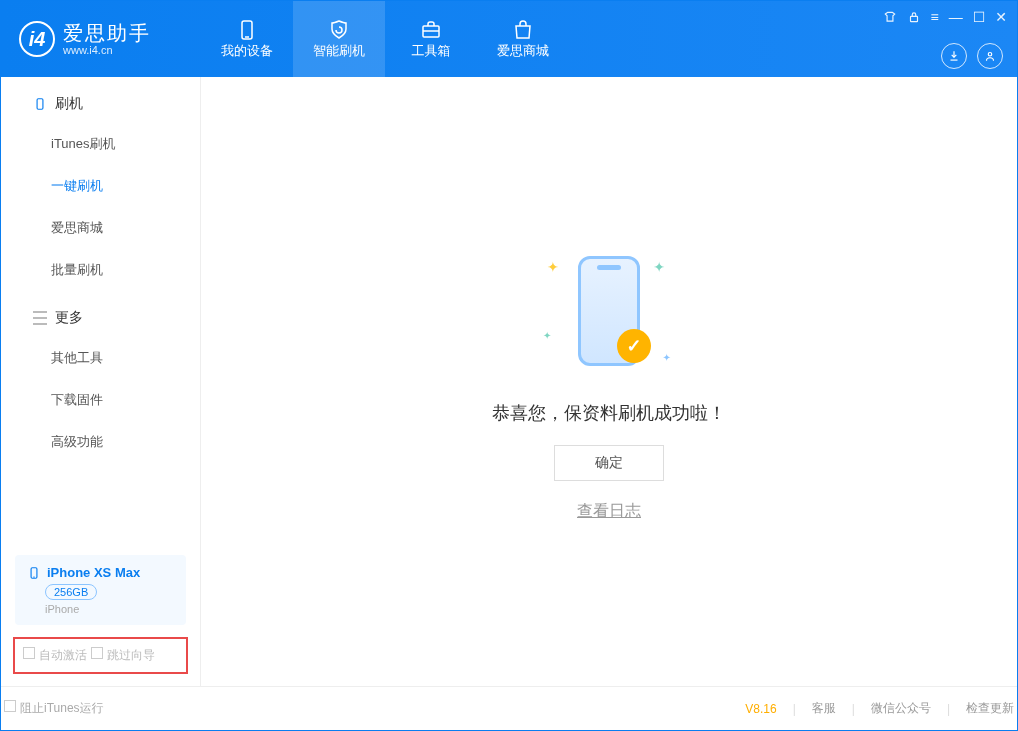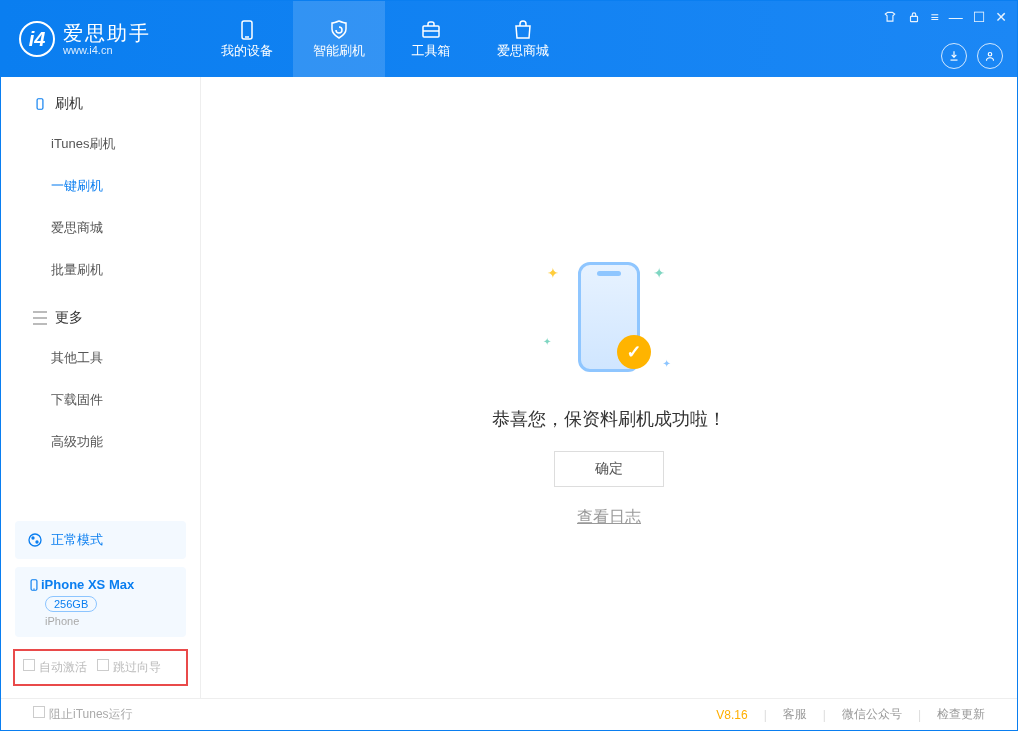--- a/index.html
+++ b/index.html
@@ -20,39 +20,39 @@
 .head-right { position: absolute; right: 14px; bottom: 8px; display: flex; gap: 10px; }
 .head-circle { width: 26px; height: 26px; border: 1.5px solid rgba(255,255,255,.8); border-radius: 50%; display: flex; align-items: center; justify-content: center; cursor: pointer; }
 .body { flex: 1; display: flex; overflow: hidden; }
 .sidebar { width: 200px; border-right: 1px solid #eee; display: flex; flex-direction: column; }
 .side-group-title { display: flex; align-items: center; padding: 18px 32px 10px; font-size: 14px; color: #333; gap: 8px; font-weight: 500; }
 .side-item { padding: 12px 20px 12px 50px; font-size: 13px; color: #555; cursor: pointer; }
 .side-item.active { color: #0a7ef0; }
 .side-status { margin-top: auto; }
 .status-card { background: #f3f9ff; margin: 8px 14px; padding: 10px 12px; border-radius: 4px; font-size: 13px; color: #0a7ef0; display: flex; align-items: center; gap: 8px; }
 .device-card { background: #f3f9ff; margin: 4px 14px 12px; padding: 10px 12px; border-radius: 4px; }
-.device-name { font-size: 13px; font-weight: 600; color: #0a7ef0; display: flex; align-items: flex-end; }
+.device-name { font-size: 13px; font-weight: 600; color: #0a7ef0; display: flex; align-items: flex-end; gap: 6px; }
 .device-badge { display: inline-block; margin-top: 4px; margin-left: 18px; font-size: 11px; color: #0a7ef0; border: 1px solid #8cc5ff; border-radius: 10px; padding: 1px 8px; }
 .device-type { margin-left: 18px; font-size: 11px; color: #aaa; margin-top: 3px; }
-.bottom-checks { border: 2px solid #e94a4a; margin: 6px 12px 12px; padding: 8px 8px; display: flex; gap: 10px; align-items: center; font-size: 12px; color: #bbb; text-align: center; }
+.bottom-checks { border: 2px solid #e94a4a; margin: 6px 12px 12px; padding: 8px 8px; display: flex; gap: 4px; align-items: center; font-size: 12px; color: #bbb; text-align: center; }
 .cb { width: 12px; height: 12px; border: 1px solid #ccc; display: inline-block; margin-right: 4px; }
 .main { flex: 1; display: flex; flex-direction: column; align-items: center; justify-content: center; gap: 20px; }
 .phone-illus { position: relative; width: 200px; height: 140px; display: flex; align-items: center; justify-content: center; }
 .phone { width: 62px; height: 110px; border: 3px solid #8fc6ff; border-radius: 12px; background: linear-gradient(#e7f2ff,#d0e6ff); position: relative; }
 .phone::before { content: ''; position: absolute; left: 50%; top: 6px; transform: translateX(-50%); width: 24px; height: 5px; background: #8fc6ff; border-radius: 3px; }
 .check-badge { position: absolute; right: 58px; bottom: 18px; width: 34px; height: 34px; background: #ffb400; border-radius: 50%; display: flex; align-items: center; justify-content: center; color: #fff; font-size: 18px; font-weight: bold; }
 .sparkle { position: absolute; color: #ffcd3c; font-size: 14px; }
 .sparkle.s1 { left: 38px; top: 18px; }
 .sparkle.s2 { right: 44px; top: 18px; color: #7fd6c2; }
 .sparkle.s3 { right: 38px; bottom: 18px; color: #8cc5ff; font-size: 10px; }
 .sparkle.s4 { left: 34px; bottom: 40px; color: #7fd6c2; font-size: 10px; }
 .success-text { font-size: 18px; color: #333; }
 .confirm-btn { border: 1px solid #ddd; background: #fff; padding: 8px 40px; font-size: 14px; color: #555; cursor: pointer; }
 .log-link { font-size: 16px; color: #999; text-decoration: underline; cursor: pointer; }
-.footer { height: 32px; border-top: 1px solid #eee; display: flex; align-items: center; padding: 0 32px; font-size: 12px; color: #aaa; }
+.footer { height: 44px; border-top: 1px solid #eee; display: flex; align-items: center; padding: 0 3px; font-size: 12px; color: #aaa; }
 .footer-right { margin-left: auto; display: flex; align-items: center; gap: 16px; }
 .footer-right .sep { color: #ddd; }
 .footer-link { color: #999; cursor: pointer; }
 .version { color: #ffae00; }
 .hamb-icon { width: 14px; height: 14px; display: inline-flex; flex-direction: column; justify-content: space-between; }
 .hamb-icon span { height: 2px; background: #bbb; }
 svg { display: block; }
 </style>
 </head>
 <body>
@@ -153,28 +153,20 @@
             <span></span>
             <span></span>
           </span>
         <span>更多</span>
       </div>
       <div class="side-item">其他工具</div>
       <div class="side-item">下载固件</div>
       <div class="side-item">高级功能</div>
 
       <div class="side-status">
-        <div class="status-card">
-          <svg width="16" height="16" viewBox="0 0 24 24" fill="none" stroke="#0a7ef0" stroke-width="2">
-              <circle cx="12" cy="12" r="9"></circle>
-              <circle cx="9" cy="9" r="1.5" fill="#0a7ef0"></circle>
-              <circle cx="15" cy="15" r="1.5" fill="#0a7ef0"></circle>
-            </svg>
-          <span>正常模式</span>
-        </div>
         <div class="device-card">
           <div class="device-name">
             <svg width="14" height="14" viewBox="0 0 24 24" fill="none" stroke="#0a7ef0" stroke-width="2">
                 <rect x="7" y="3" width="10" height="18" rx="2"></rect>
                 <line x1="11" y1="19" x2="13" y2="19"></line>
               </svg>
             <span>iPhone XS Max</span>
           </div>
           <span class="device-badge">256GB</span>
           <div class="device-type">iPhone</div>

